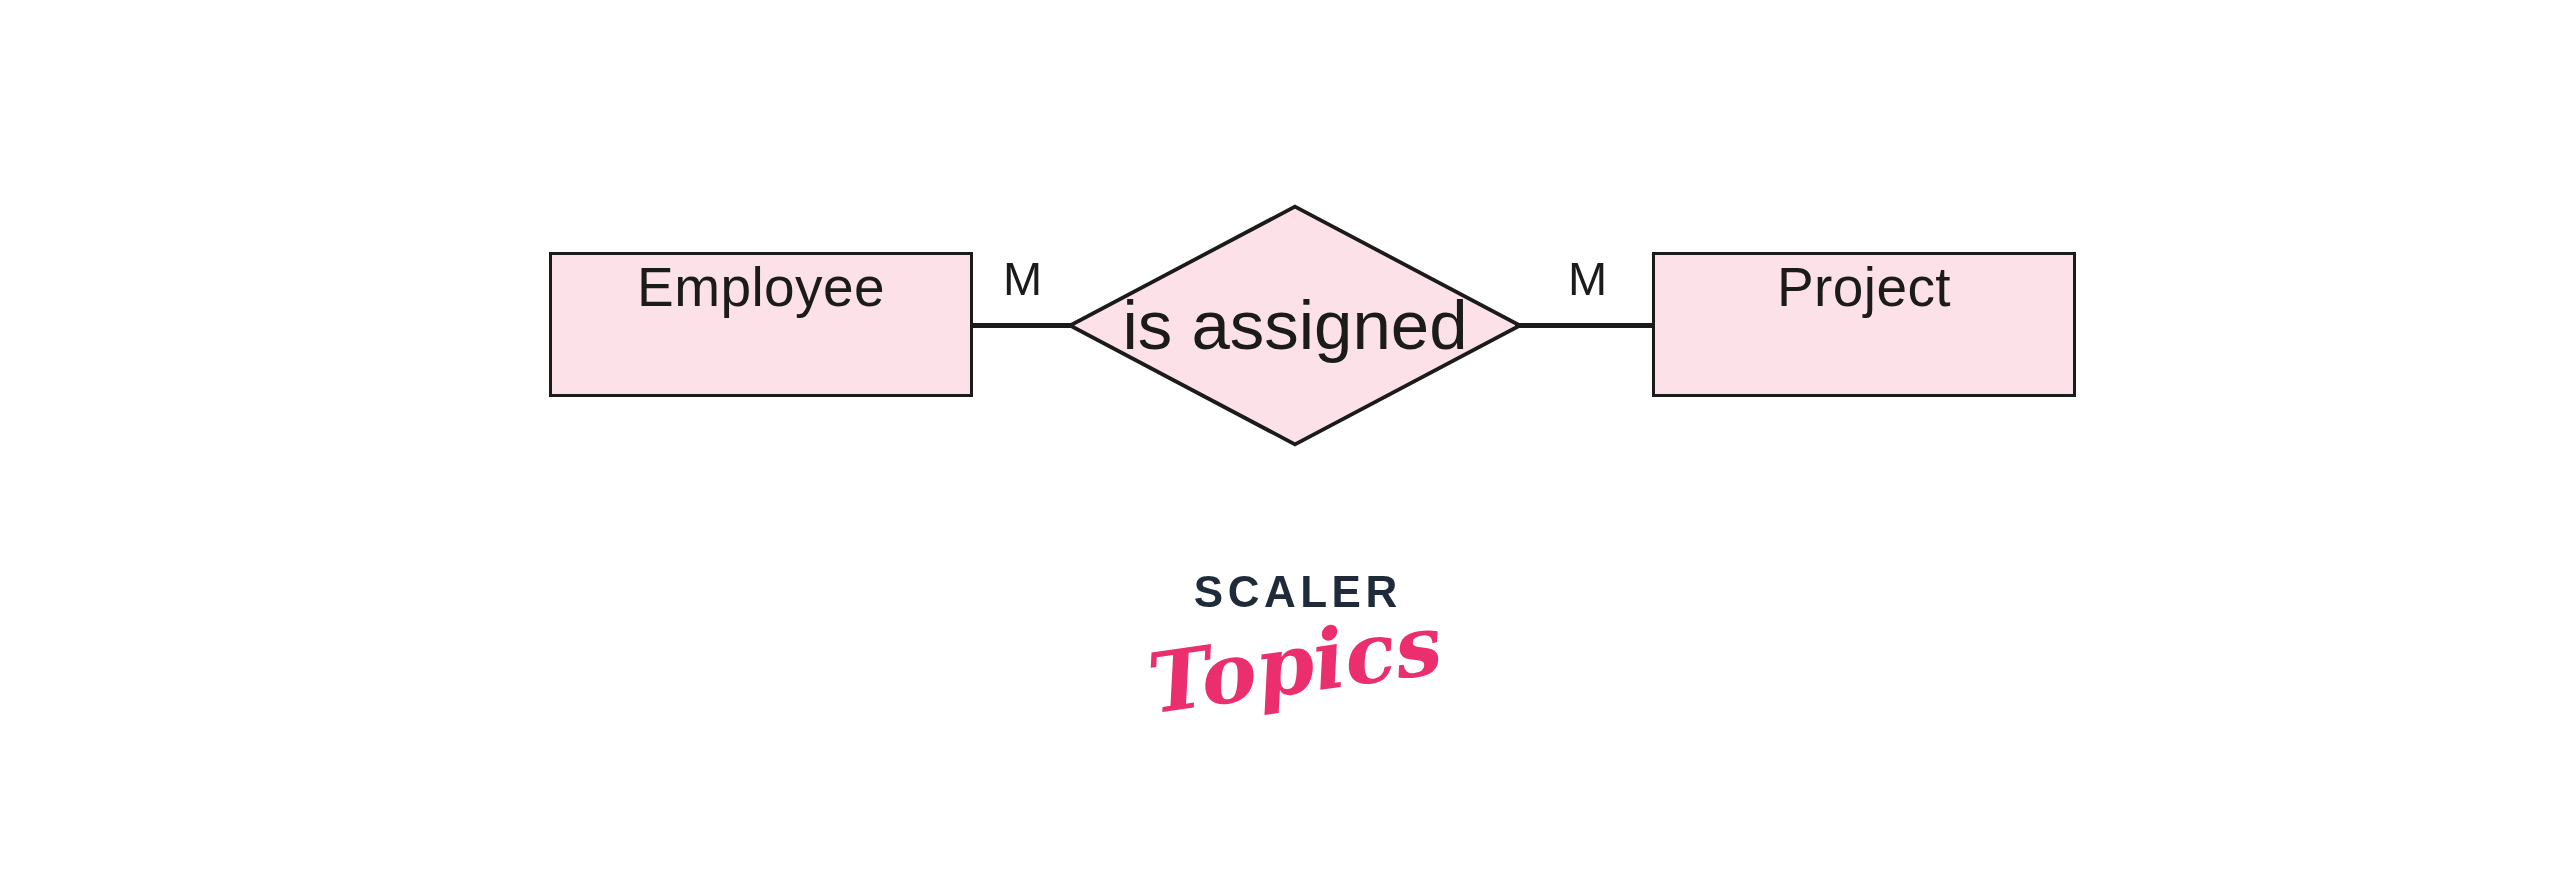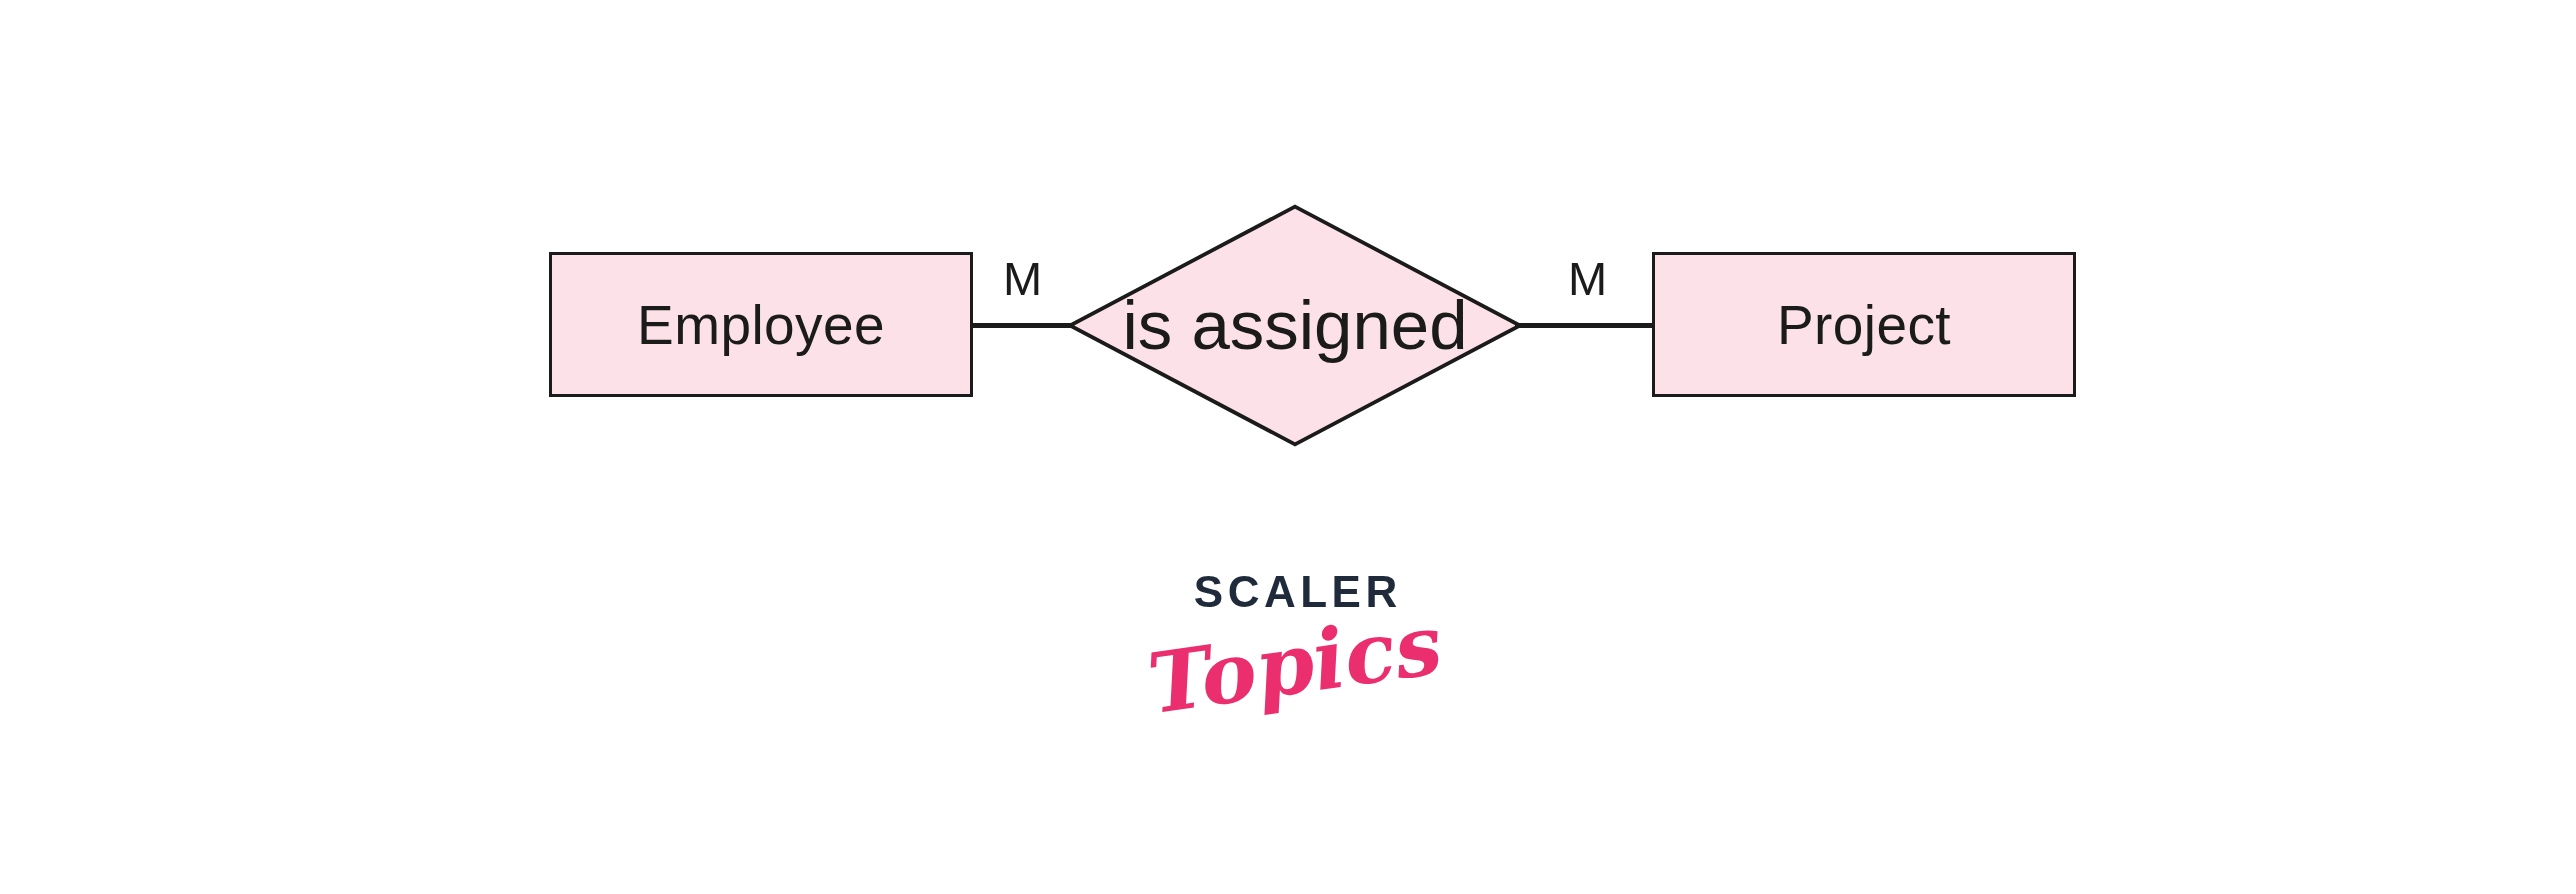--- a/index.html
+++ b/index.html
@@ -16,21 +16,20 @@
     overflow: hidden;
   }
   .entity {
     position: absolute;
     box-sizing: border-box;
     width: 424px;
     height: 145px;
     background: var(--shape-fill, #fce2e8);
     border: 3.8px solid var(--shape-stroke, #1b1b1b);
     display: flex;
-    align-items: center;
     justify-content: center;
   }
   .entity-label {
     font-size: 55px;
     color: var(--text, #1b1b1b);
     letter-spacing: 0.4px;
   }
   .entity-left  { left: 549px;  top: 252px; }
   .entity-right { left: 1652px; top: 252px; }
 

